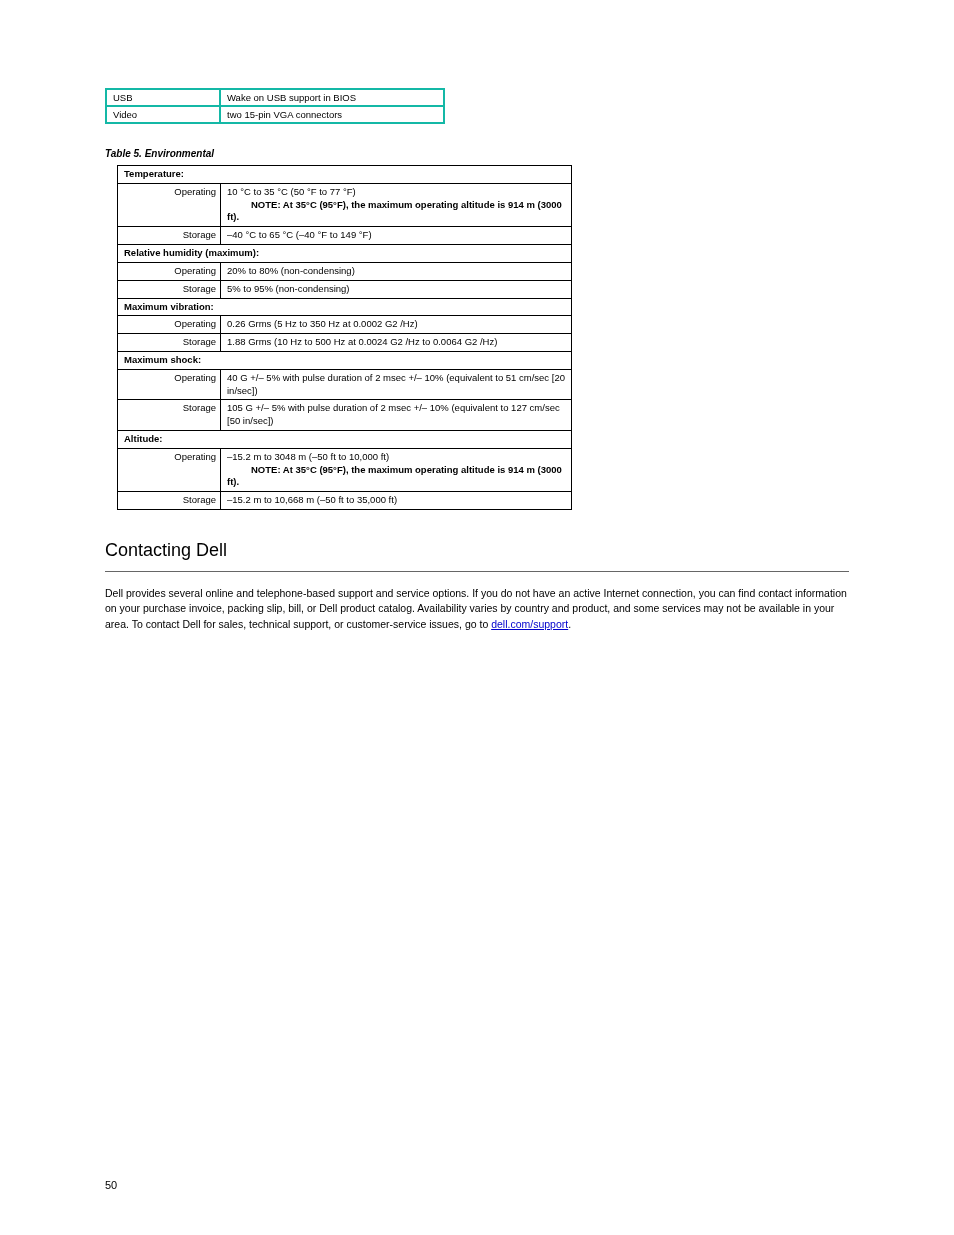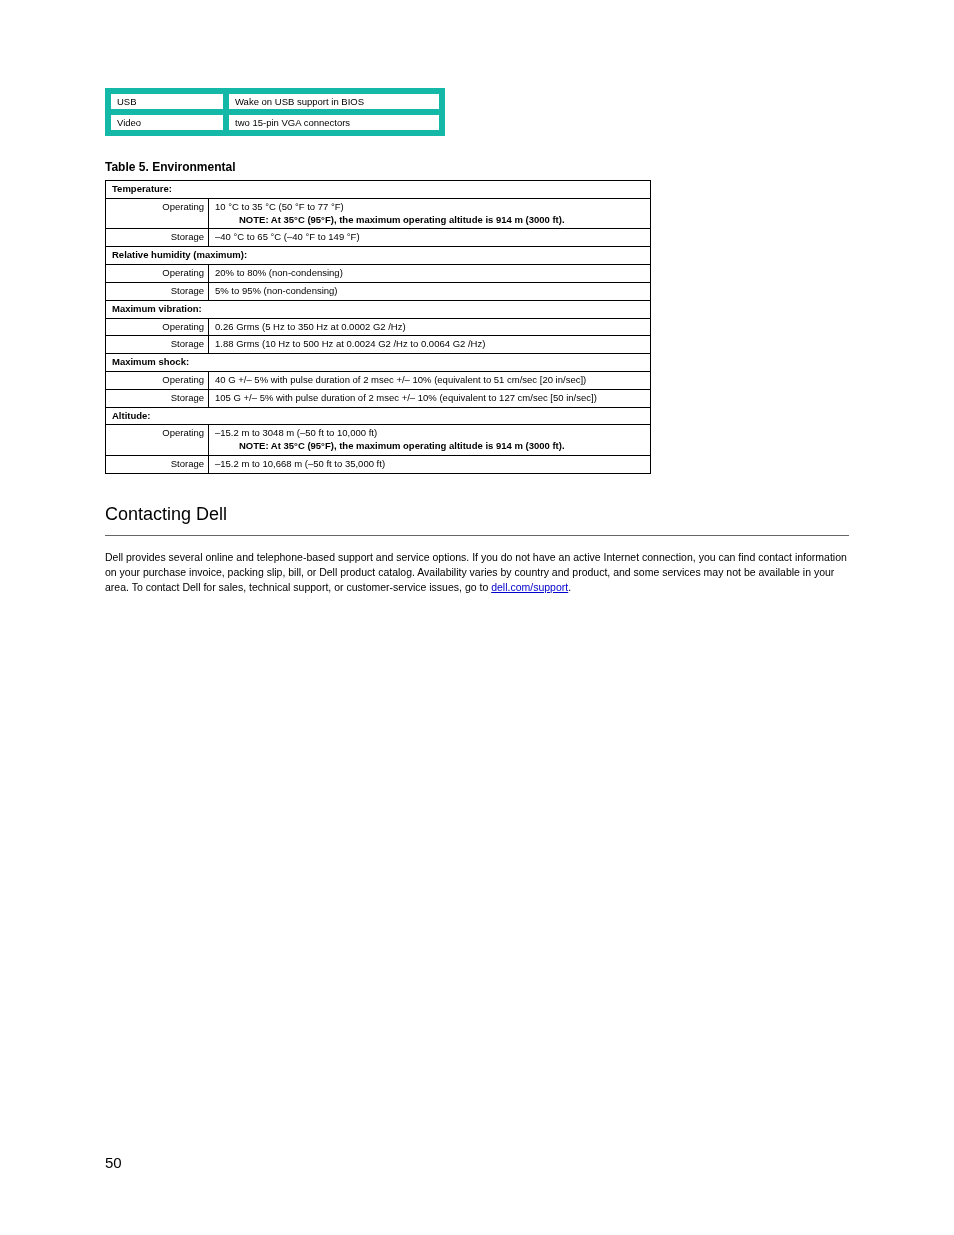--- a/index.html
+++ b/index.html
@@ -19,53 +19,55 @@
   }
 
   
   .top-table {
     border-collapse: collapse;
     border: 1.5px solid #000;
     width: 340px;
     margin-bottom: 24px;
   }
   .top-table td, .top-table th {
-    border: 6px solid #14b8a6;
+    border: 2px solid #14b8a6;
     padding: 2px 6px;
     font-size: 9.5px;
     vertical-align: top;
     text-align: left;
   }
   .top-table .col1 { width: 100px; }
 
   
   .env-table {
     border-collapse: collapse;
     border: 1.5px solid #000;
-    width: 546px;
+    width: 455px;
     margin-top: 6px;
     margin-bottom: 30px;
+    margin-left: 12px;
   }
   .env-table td, .env-table th {
     border: 1px solid #000;
     font-size: 9.5px;
     padding: 2px 4px 2px 6px;
     vertical-align: top;
     text-align: left;
     line-height: 1.35;
   }
   .env-table .lab { width: 92px; text-align: right; }
   .env-table .section-head td { font-weight: bold; }
   .note-line { font-weight: bold; padding-left: 24px; }
   .note-label { font-weight: bold; }
 
   .caption {
-    font-size: 12px;
+    font-size: 10px;
     font-weight: bold;
     margin: 4px 0 2px 0;
+    font-style: italic;
   }
 
   
   .section-title {
     font-size: 18px;
     font-weight: normal;
     margin: 22px 0 10px 0;
   }
   .hr {
     border: none;
@@ -77,23 +79,23 @@
     line-height: 1.45;
     margin-bottom: 1px;
   }
   a.link {
     color: #0000cc;
     text-decoration: underline;
   }
 
   .page-num {
     position: absolute;
-    bottom: 64px;
+    bottom: 44px;
     left: 105px;
-    font-size: 15px;
+    font-size: 11px;
   }
 </style>
 </head>
 <body>
 
 <div class="page">
 
   <table class="top-table">
     <tbody>
         <tr>

